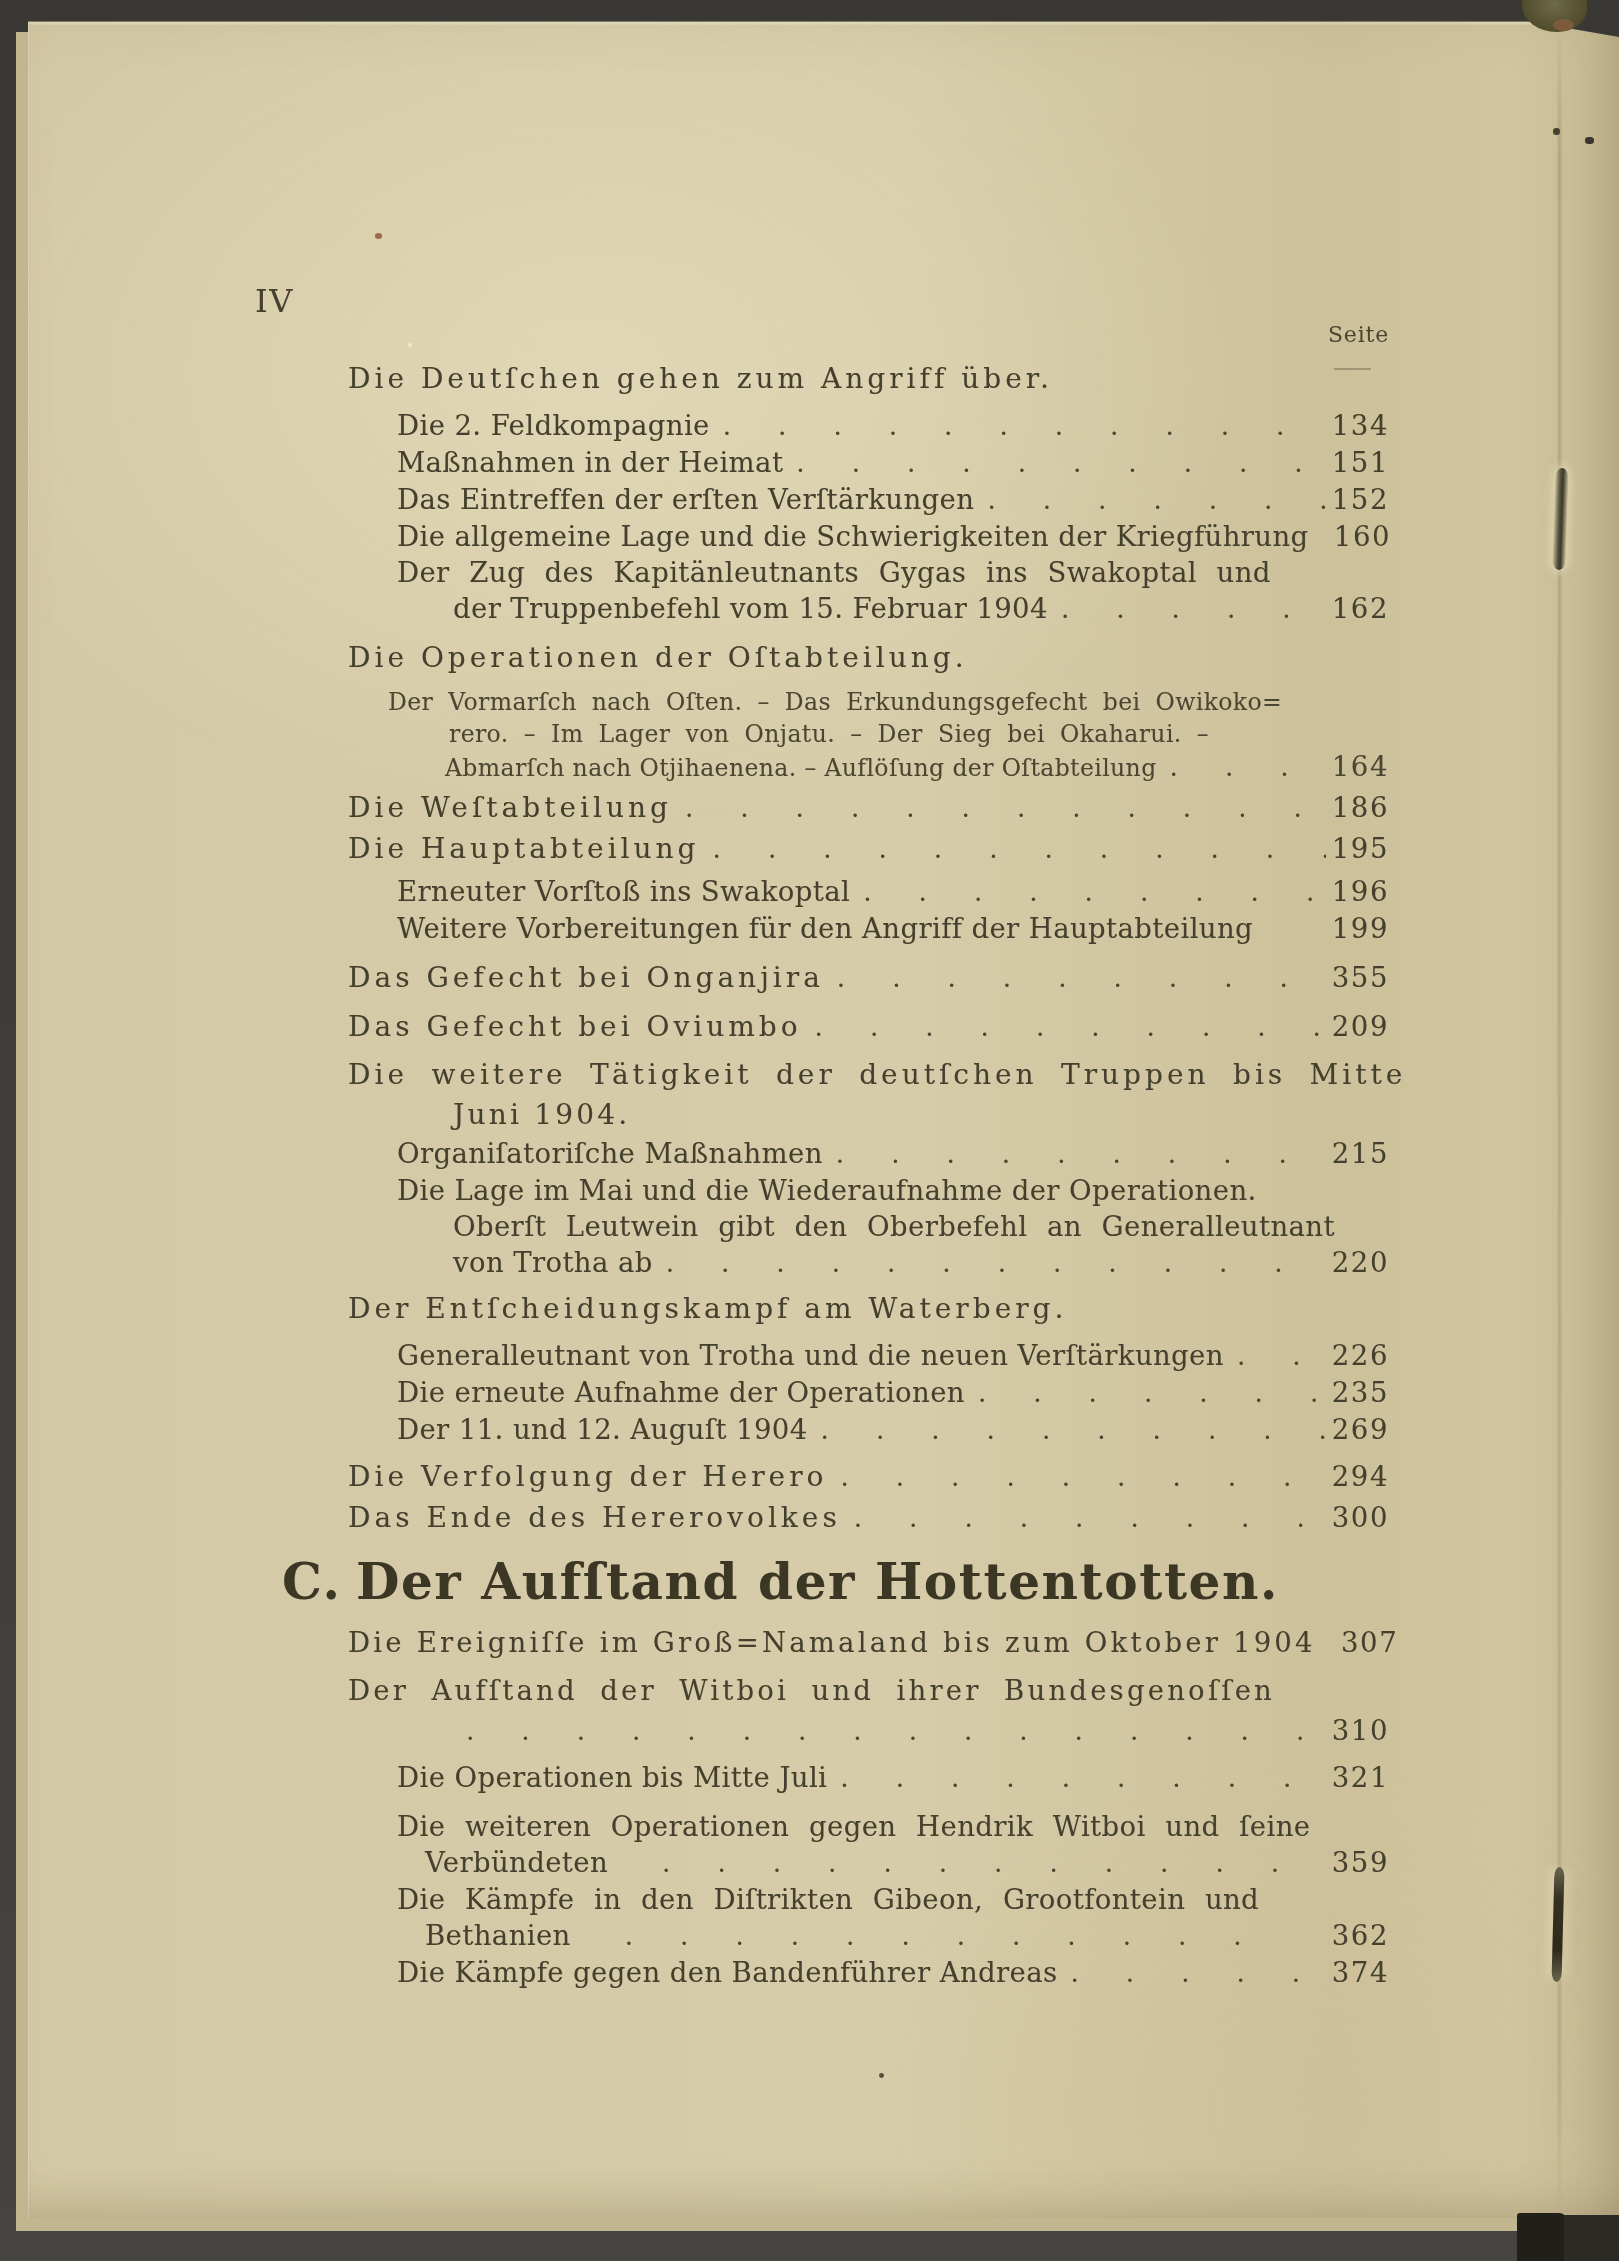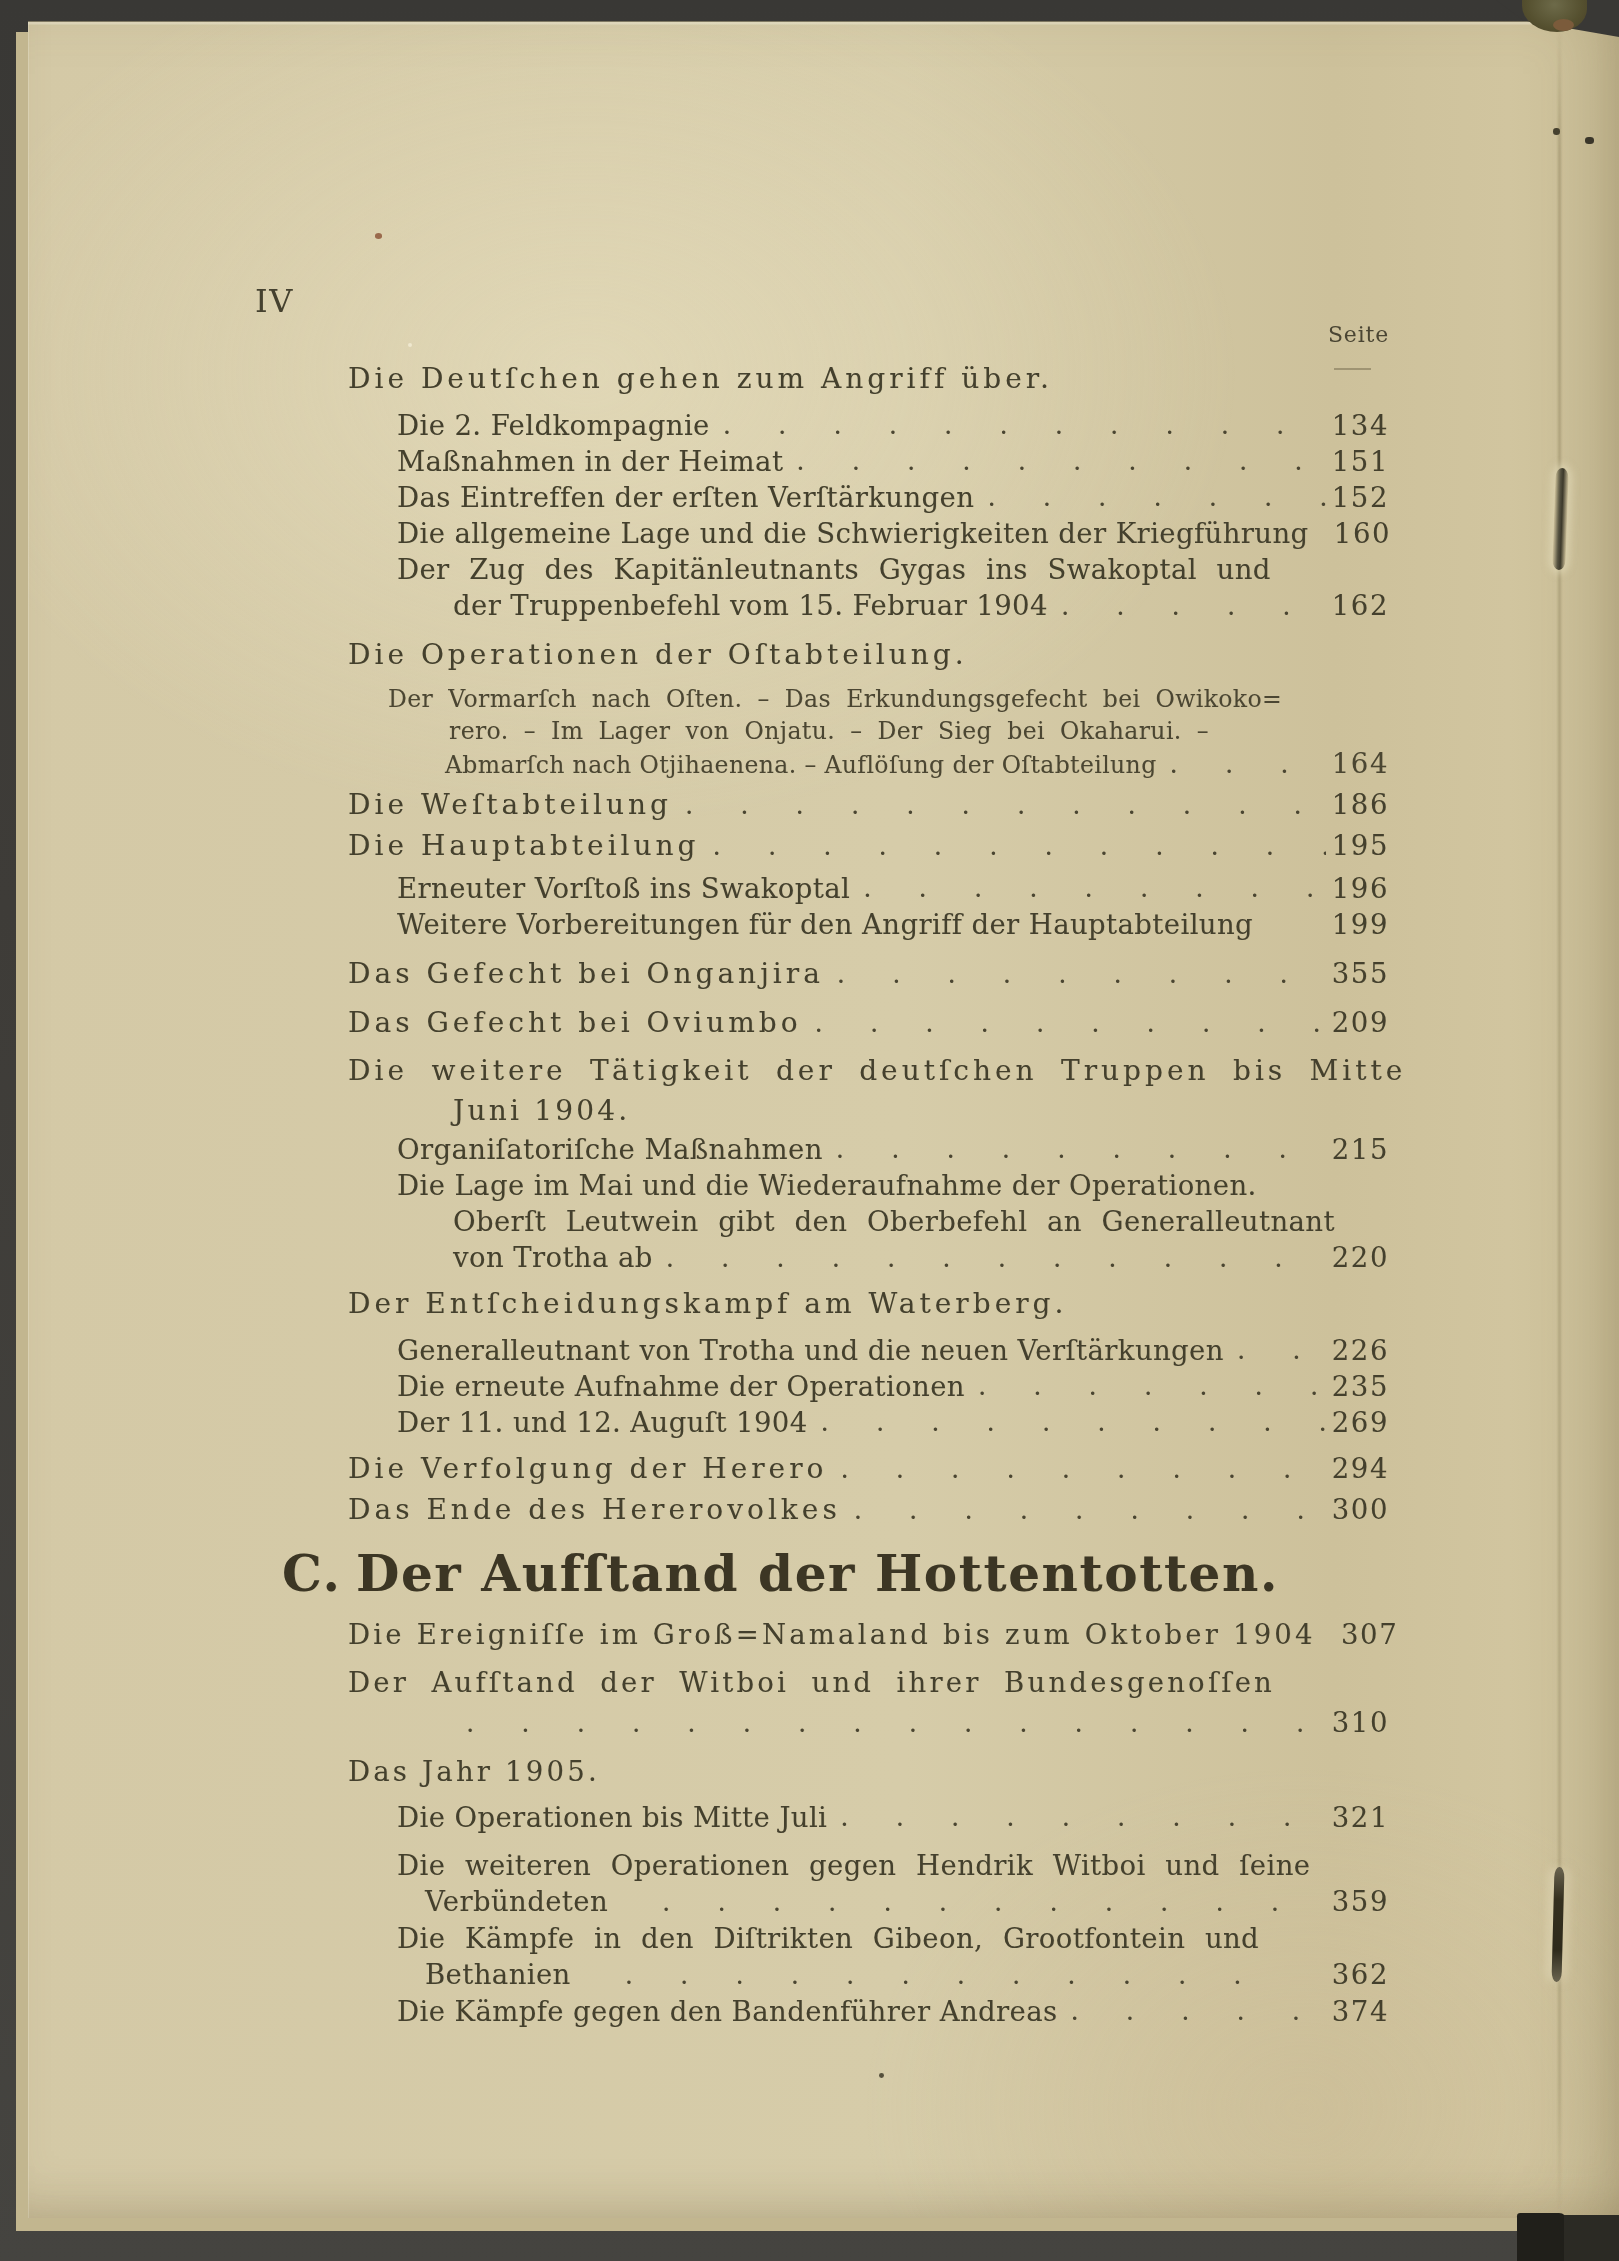--- a/index.html
+++ b/index.html
@@ -60,21 +60,21 @@
     text-align:right;font-size:22px;letter-spacing:0.8px;color:#4a4533;}
   .content{position:absolute;left:348px;top:343px;width:1041px;z-index:3;color:#44402d;
     text-shadow:0.4px 0.4px 0 rgba(40,35,20,.12);}
   .row{display:flex;align-items:baseline;}
   .label{white-space:nowrap;}
   .dots{flex:1 1 auto;overflow:hidden;white-space:nowrap;letter-spacing:19.4px;
     padding:0 6.5px 0 13px;font-size:26px;color:#4a4531;}
   .pagenum{flex:0 0 63px;text-align:right;font-size:27.5px;letter-spacing:1.6px;}
   .h1{font-size:28px;line-height:40px;letter-spacing:4px;}
   .h1-cont{font-size:28px;line-height:40px;letter-spacing:3.2px;padding-left:105px;}
-  .entry{font-size:27.5px;line-height:36px;letter-spacing:0.4px;padding-left:49px;align-items:flex-end;}
+  .entry{font-size:27.5px;line-height:36px;letter-spacing:0.4px;padding-left:49px;}
   .entry-cont{font-size:27.5px;line-height:36px;letter-spacing:0.4px;padding-left:105px;}
   .entry-cont2{font-size:27.5px;line-height:36px;letter-spacing:0.4px;padding-left:77px;gap:41px;}
   .note{font-size:23.5px;line-height:32px;letter-spacing:0.4px;padding-left:40px;color:#4b4632;}
   .note-cont{font-size:23.5px;line-height:32px;letter-spacing:0.4px;padding-left:101px;color:#4b4632;}
   .note-cont2{font-size:23.5px;line-height:32px;letter-spacing:0.4px;padding-left:97px;color:#4b4632;}
   .spaced{font-size:27.5px;line-height:40px;letter-spacing:3.2px;}
   .spaced-cont{font-size:27.5px;line-height:40px;letter-spacing:2.4px;padding-left:105px;}
   .chapter{margin-left:-66px;line-height:65px;font-size:50px;font-weight:bold;
     letter-spacing:1.6px;color:#3c3624;}
   .chapletter{flex:0 0 74px;}
@@ -245,23 +245,20 @@
         <span class="dots"></span>
         <span class="pagenum">307</span>
       </div>
       <div class="row spaced sp-sm spread">
         <span class="label">Der Aufſtand der Witboi und ihrer Bundesgenoſſen</span>
       </div>
       <div class="row spaced-cont">
         <span class="dots">. . . . . . . . . . . . . . . . . . . . . . . . . . . . . .</span>
         <span class="pagenum">310</span>
       </div>
-      <div class="row spaced sp-sm">
-        <span class="label">Das Jahr 1905.</span>
-      </div>
       <div class="row entry sp-sm">
         <span class="label">Die Operationen bis Mitte Juli</span>
         <span class="dots">. . . . . . . . . . . . . . . . . . . . . . . . . . . . . .</span>
         <span class="pagenum">321</span>
       </div>
       <div class="row entry sp-md spread">
         <span class="label">Die weiteren Operationen gegen Hendrik Witboi und ſeine</span>
       </div>
       <div class="row entry-cont2">
         <span class="label">Verbündeten</span>

